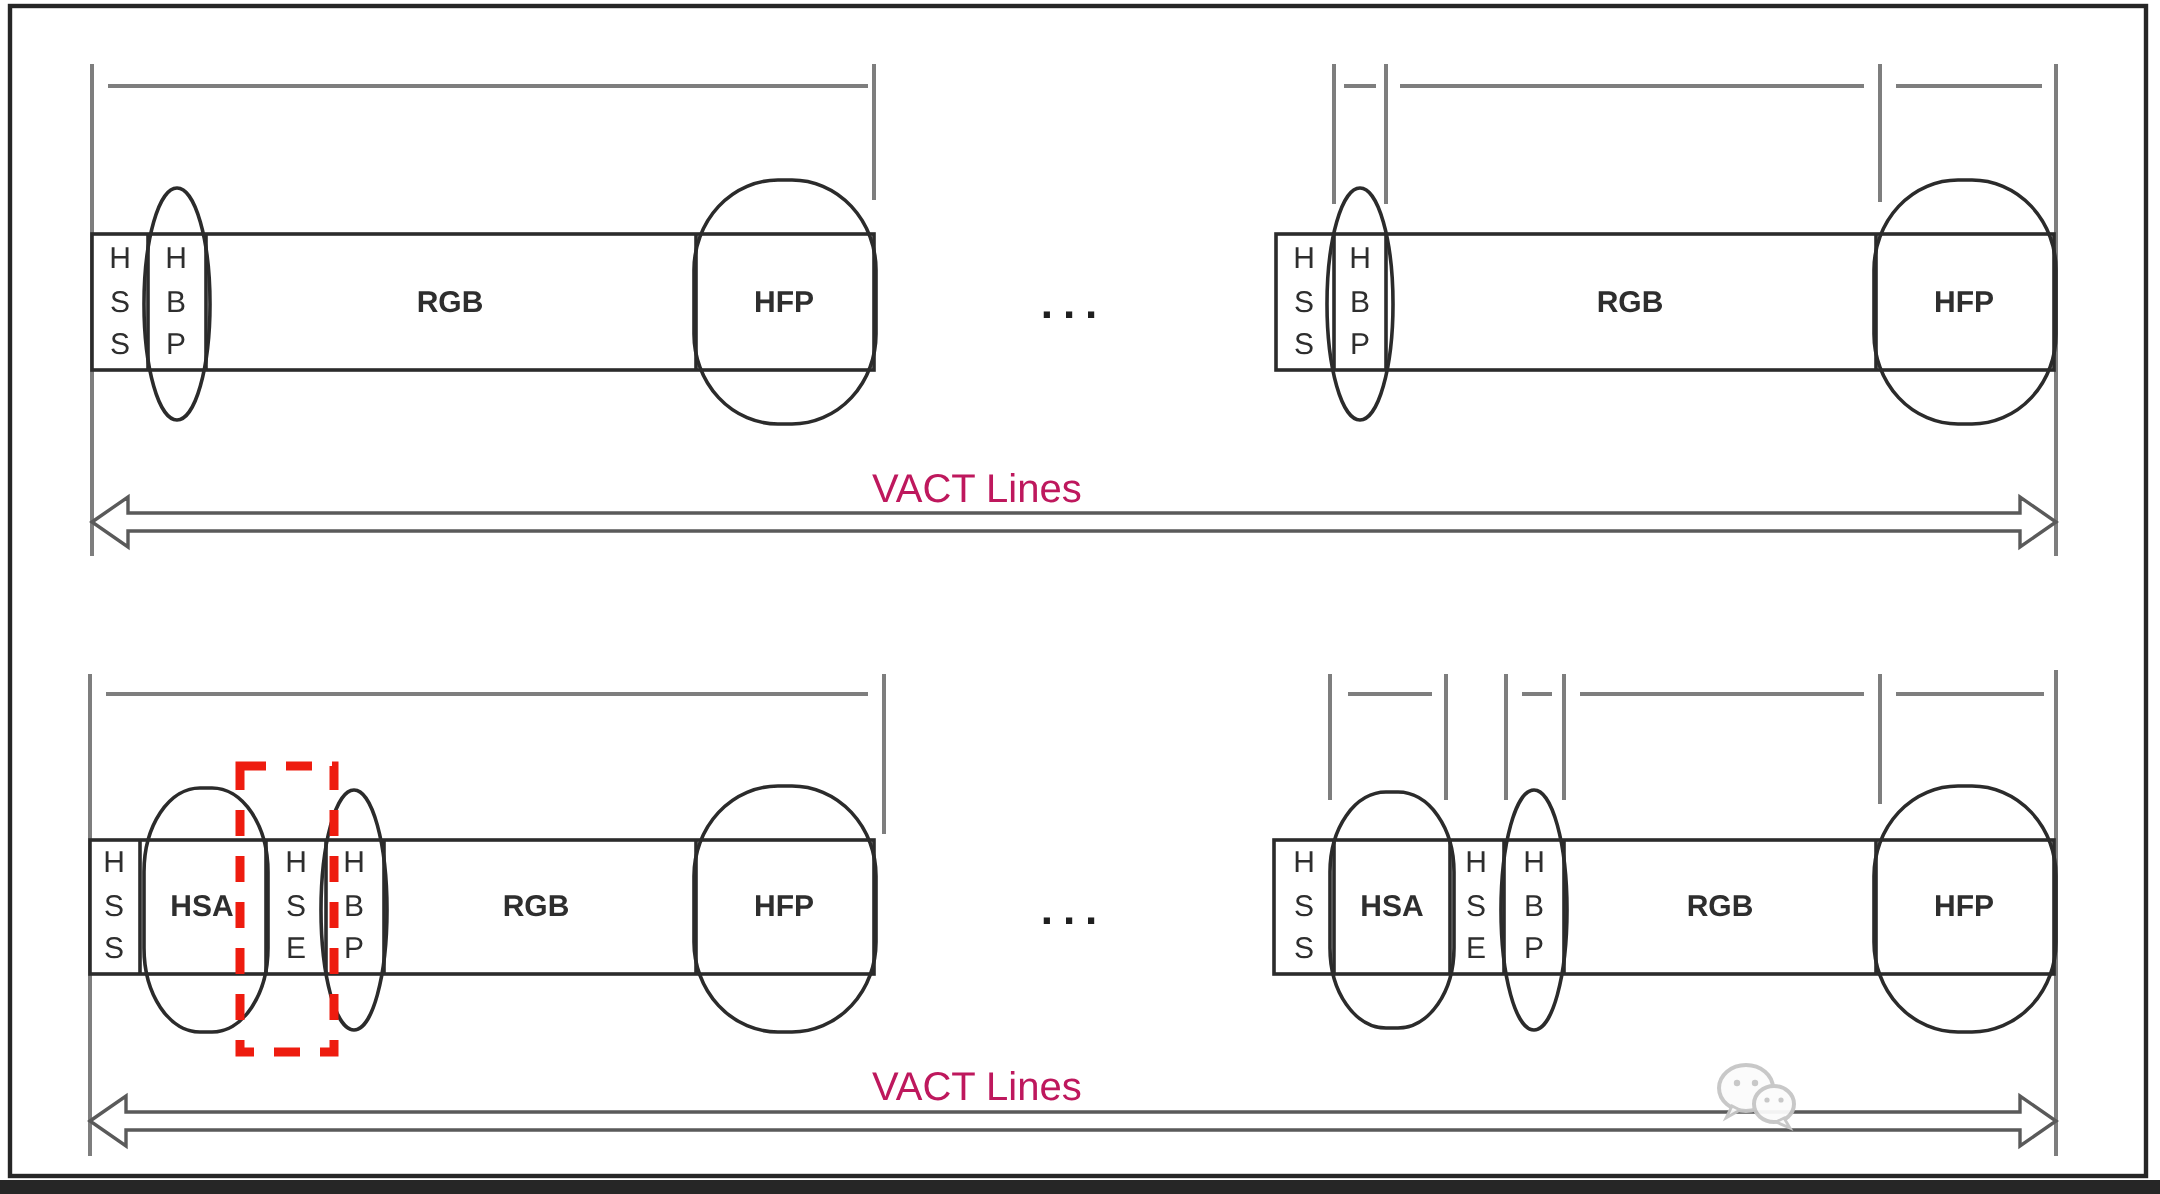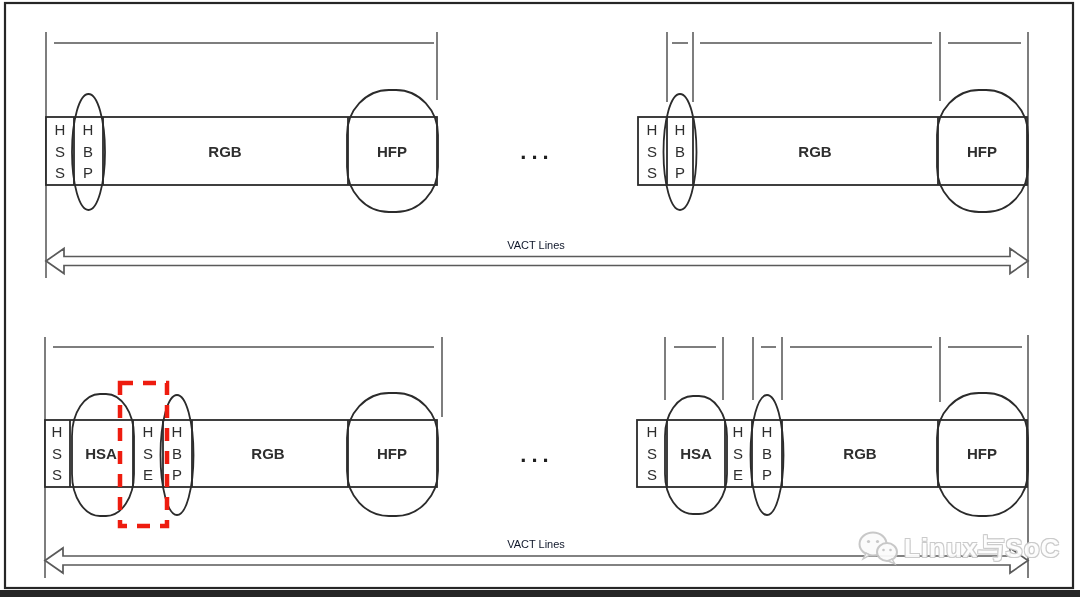--- a/index.html
+++ b/index.html
@@ -8,22 +8,22 @@
     font-family:"Liberation Sans", sans-serif;overflow:hidden;
   }
   #diagram-svg{position:absolute;left:0;top:0;}
   .seg{
     position:absolute;color:#2e2e2e;font-size:15px;line-height:15px;
     text-align:center;white-space:pre-line;
   }
   .stack{width:22px;line-height:21.5px;letter-spacing:0;}
   .wide{width:60px;font-weight:bold;}
   .vact{
-    position:absolute;width:200px;text-align:center;color:#0f172a;
-    font-size:11px;line-height:16px;
+    position:absolute;width:200px;color:#be185d;
+    font-size:20px;line-height:16px;
   }
   .dots{
     position:absolute;width:70px;text-align:center;color:#1f1f1f;
     font-size:22px;line-height:22px;font-weight:700;letter-spacing:5px;
   }
   #watermark{
     position:absolute;left:856px;top:527px;display:flex;align-items:center;
     gap:4px;opacity:0.95;
   }
   #watermark .wm-text{
@@ -174,16 +174,15 @@
     <svg width="44" height="42" viewBox="0 0 44 42">
       <ellipse cx="17" cy="17" rx="13.5" ry="11.5" fill="#fbfbfb" stroke="#c6c6c6" stroke-width="2"></ellipse>
       <path d="M10 26 L7 32 L14 28 Z" fill="#fbfbfb" stroke="#c6c6c6" stroke-width="1.4"></path>
       <ellipse cx="31" cy="25" rx="10" ry="9" fill="#fbfbfb" stroke="#c6c6c6" stroke-width="2"></ellipse>
       <path d="M36 32 L39 37 L32 34 Z" fill="#fbfbfb" stroke="#c6c6c6" stroke-width="1.4"></path>
       <circle cx="12.5" cy="14.5" r="1.6" fill="#c6c6c6"></circle>
       <circle cx="21.5" cy="14.5" r="1.6" fill="#c6c6c6"></circle>
       <circle cx="27.5" cy="23" r="1.3" fill="#c6c6c6"></circle>
       <circle cx="34.5" cy="23" r="1.3" fill="#c6c6c6"></circle>
     </svg>
-    <span class="wm-text">Linux与SoC</span>
   </div>
 
 </div>
 
 </body></html>

